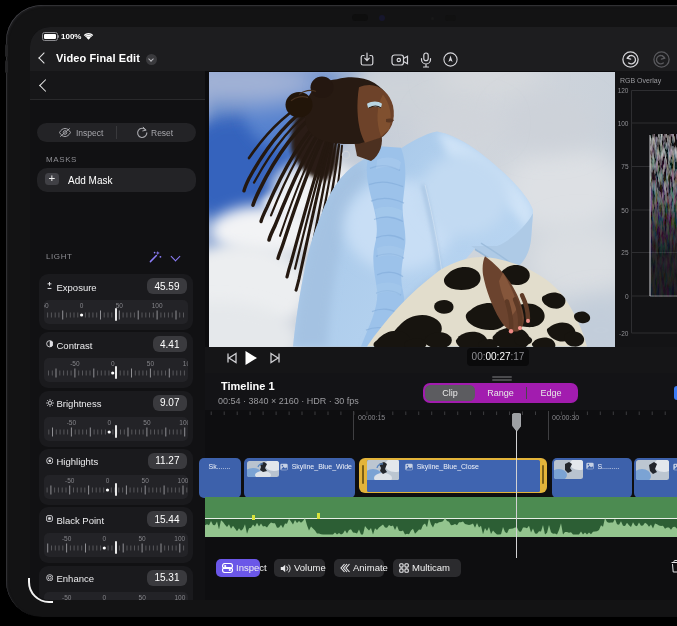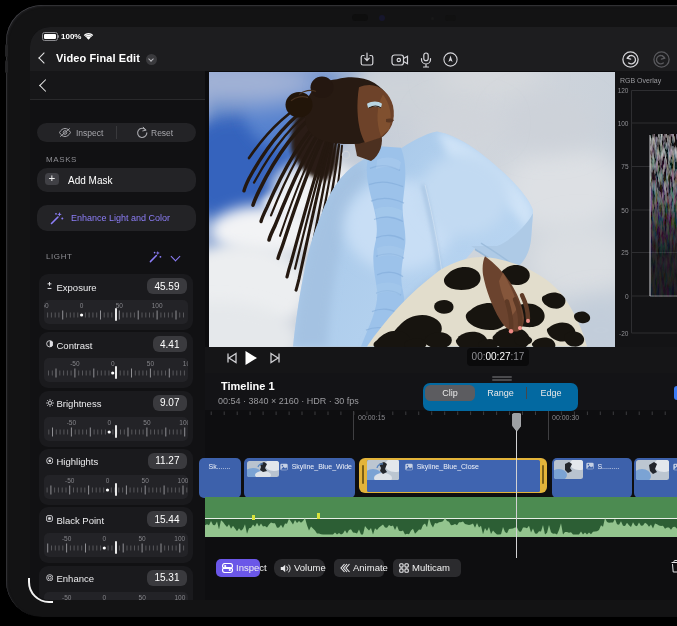--- a/index.html
+++ b/index.html
@@ -104,29 +104,20 @@
         <path d="M9.8 4 a4.6 4.6 0 1 0 1 2.9" stroke-linecap="round"></path>
         <path d="M7.2 1.2 L10 4.1 L6.8 4.9" stroke-width="1" stroke-linecap="round"></path>
       </svg>
       <div class="gtxt" style="position:absolute; left:114px; top:5.5px; font-size:8.5px;">Reset</div>
     </div>
     <div class="label" style="left:16px; top:83.5px;">MASKS</div>
     <div class="pill" style="left:7px; top:97px; width:159px; height:24px;">
       <div style="position:absolute; left:8px; top:5px; width:13.5px; height:12px; background:#404045; border-radius:3.5px; color:#f0f0f0; font-size:11.5px; text-align:center; line-height:11px;">+</div>
       <div style="position:absolute; left:31px; top:6.5px; color:#fff; font-size:10px;">Add Mask</div>
     </div>
-    <div class="pill" style="left:7px; top:134px; width:159px; height:26px;">
-      <svg style="position:absolute; left:13px; top:6px;" width="14" height="14" viewBox="0 0 14 14">
-        <path d="M1.5 12.5 L8 6" stroke="#8d7ef8" stroke-width="1.6" stroke-linecap="round"></path>
-        <path d="M9.5 1 l.6 1.7 1.7 .6 -1.7 .6 -.6 1.7 -.6 -1.7 -1.7 -.6 1.7 -.6 Z" fill="#8d7ef8"></path>
-        <circle cx="12.3" cy="7.4" r="1" fill="#8d7ef8"></circle>
-        <circle cx="6" cy="2.8" r=".9" fill="#8d7ef8"></circle>
-      </svg>
-      <div style="position:absolute; left:34px; top:8px; color:#8d7ef8; font-size:9px;">Enhance Light and Color</div>
-    </div>
     <div class="label" style="left:16px; top:181px;">LIGHT</div>
     <svg style="position:absolute; left:119px; top:179px;" width="13" height="13" viewBox="0 0 14 14">
       <path d="M1.5 12.5 L8 6" stroke="#8d7ef8" stroke-width="1.6" stroke-linecap="round"></path>
       <path d="M9.5 1 l.6 1.7 1.7 .6 -1.7 .6 -.6 1.7 -.6 -1.7 -1.7 -.6 1.7 -.6 Z" fill="#8d7ef8"></path>
       <circle cx="12.3" cy="7.4" r="1" fill="#8d7ef8"></circle>
       <circle cx="6" cy="2.8" r=".9" fill="#8d7ef8"></circle>
     </svg>
     <div style="position:absolute; left:142px; top:182px; width:7px; height:7px; border-left:1.8px solid #8d7ef8; border-bottom:1.8px solid #8d7ef8; transform:rotate(-45deg);"></div>
 <div class="slcard" style="top:203px;">
 <svg class="sic" width="7" height="8" viewBox="0 0 11 13">
@@ -662,21 +653,21 @@
       </svg>
     <div style="position:absolute; left:262px; top:1px; width:62px; height:18px; background:#0a0a0b; border-radius:4px; color:#8e8e93; font-size:10px; text-align:center; line-height:18px;">00:<span style="color:#fff;">00:27</span>:17</div>
   </div>
   <div id="timeline">
       <div style="position:absolute; left:0; top:0; width:475px; height:37px; background:#131316;"></div>
 
 <div style="position:absolute; left:287px; top:3px; width:20px; height:1.5px; background:#4a4a4d; border-radius:1px;"></div>
 <div style="position:absolute; left:287px; top:6px; width:20px; height:1.5px; background:#4a4a4d; border-radius:1px;"></div>
 <div style="position:absolute; left:16px; top:7px; color:#fff; font-size:11px; font-weight:bold;">Timeline 1</div>
 <div style="position:absolute; left:13px; top:23px; color:#9b9b9f; font-size:9px;">00:54 · 3840 × 2160 · HDR · 30 fps</div>
-<div style="position:absolute; left:218px; top:10px; width:155px; height:28px; background:#0369a1; border-radius:7px;">
+<div style="position:absolute; left:218px; top:10px; width:155px; height:20px; background:#a21caf; border-radius:7px;">
   <div style="position:absolute; left:2px; top:2px; width:50px; height:16px; background:#5c5c60; border-radius:5.5px;"></div>
   <div style="position:absolute; left:103px; top:4px; width:1px; height:12px; background:#47474a;"></div>
   <div class="seg" style="left:2px; width:50px;">Clip</div>
   <div class="seg" style="left:52px; width:51px;">Range</div>
   <div class="seg" style="left:103px; width:50px;">Edge</div>
 </div>
 <div style="position:absolute; left:469px; top:13px; width:8px; height:14px; background:#3a7bf6; border-radius:3px 0 0 3px;"></div>
 <svg style="position:absolute; left:0; top:37px;" width="475" height="6">
         <rect x="5.7" y="1.5" width="1" height="3.5" fill="#3c3c3f"></rect>
         <rect x="18.7" y="1.5" width="1" height="3.5" fill="#3c3c3f"></rect>
@@ -802,21 +793,21 @@
 </div>
 
 <div class="btn" style="left:11px; top:186px; width:44px; background:#6b57e8;">
   <svg style="position:absolute; left:6px; top:4px;" width="11" height="10" viewBox="0 0 11 10">
           <path d="M3 0.5 h5 a2.5 2.5 0 0 1 0 5 h-5 a2.5 2.5 0 0 1 0 -5 Z M3 4.5 h5 a2.5 2.5 0 0 1 0 5 h-5 a2.5 2.5 0 0 1 0 -5 Z" fill="none" stroke="#fff" stroke-width="1.2"></path>
           <circle cx="3.2" cy="3" r="1.1" fill="#fff"></circle>
           <circle cx="7.8" cy="7" r="1.1" fill="#fff"></circle>
         </svg>
   <span style="margin-left:20px;">Inspect</span>
 </div>
-<div class="btn" style="left:69px; top:186px; width:51px;border-radius:8px;">
+<div class="btn" style="left:69px; top:186px; width:51px;">
   <svg style="position:absolute; left:6px; top:4.5px;" width="11" height="9" viewBox="0 0 11 9">
           <path d="M0.8 3 H2.8 L5.2 0.8 V8.2 L2.8 6 H0.8 Z" fill="#e8e8ea"></path>
           <path d="M7 2.5 a3 3 0 0 1 0 4 M8.8 1 a5.5 5.5 0 0 1 0 7" stroke="#e8e8ea" stroke-width="1" fill="none" stroke-linecap="round"></path>
         </svg>
   <span style="margin-left:20px;">Volume</span>
 </div>
 <div class="btn" style="left:129px; top:186px; width:50px;">
   <svg style="position:absolute; left:6px; top:4px;" width="11" height="10" viewBox="0 0 11 10">
           <path d="M4.5 1 L1 5 L4.5 9 M7 1 L3.5 5 L7 9 M9.5 1 L6 5 L9.5 9" stroke="#e8e8ea" stroke-width="1.1" fill="none"></path>
         </svg>

